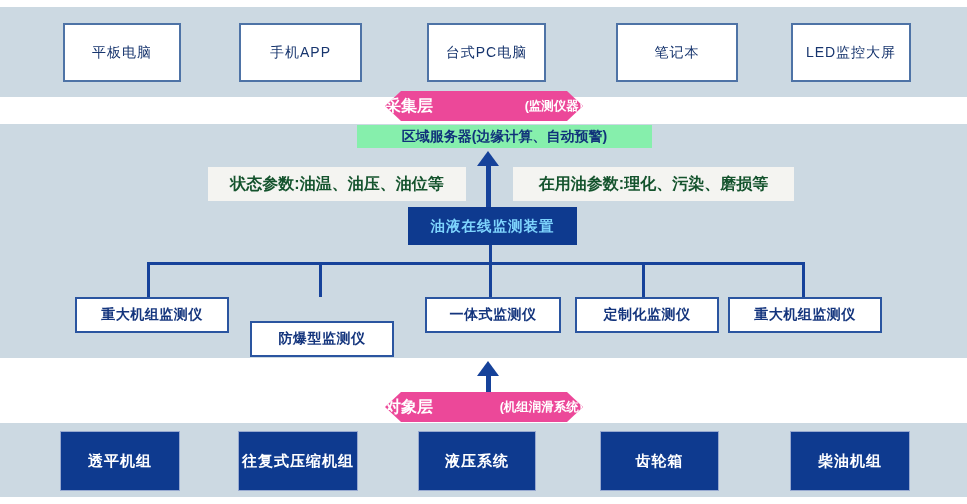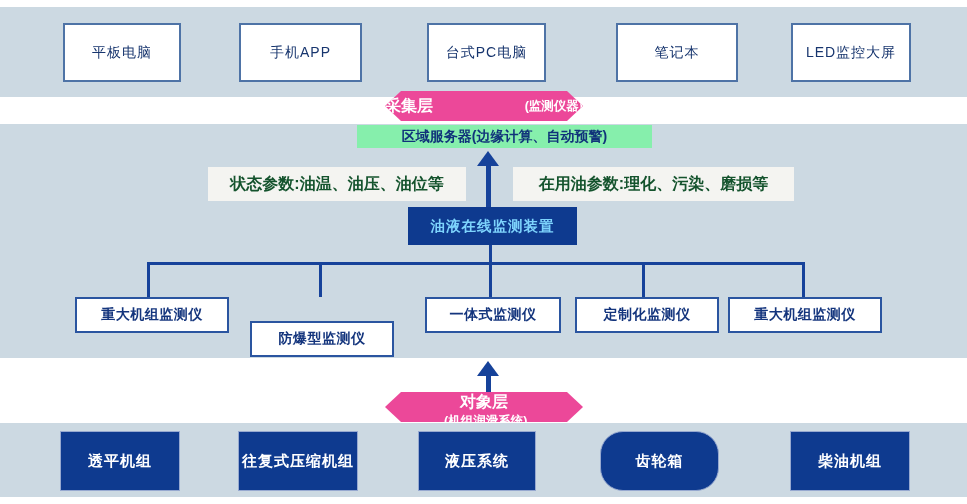--- a/index.html
+++ b/index.html
@@ -114,23 +114,23 @@
 
   <div class="monitor-box" style="left:75px;width:150px;font-family:Liberation Mono, monospace;">重大机组监测仪</div>
   <div class="monitor-box" style="left:250px;width:140px;margin-top:24px;">防爆型监测仪</div>
   <div class="monitor-box" style="left:425px;width:132px;">一体式监测仪</div>
   <div class="monitor-box" style="left:575px;width:140px;">定制化监测仪</div>
   <div class="monitor-box" style="left:728px;width:150px;">重大机组监测仪</div>
 
   <div class="arrow-head" style="left:477px;top:361px;"></div>
   <div class="arrow-shaft" style="left:486px;top:375px;height:18px;"></div>
 
-  <div class="pill" style="top:392px;flex-direction:column;">
+  <div class="pill" style="top:392px;">
     <span class="t1">对象层</span><span class="t2"> (机组润滑系统)</span>
   </div>
 
   <div class="equip-box" style="left:60px;width:118px;">透平机组</div>
   <div class="equip-box" style="left:238px;width:118px;">往复式压缩机组</div>
   <div class="equip-box" style="left:418px;width:116px;">液压系统</div>
-  <div class="equip-box" style="left:600px;width:117px;border-radius:23px;">齿轮箱</div>
+  <div class="equip-box" style="left:600px;width:117px;">齿轮箱</div>
   <div class="equip-box" style="left:790px;width:118px;">柴油机组</div>
 
 </div>
 
 </body></html>

